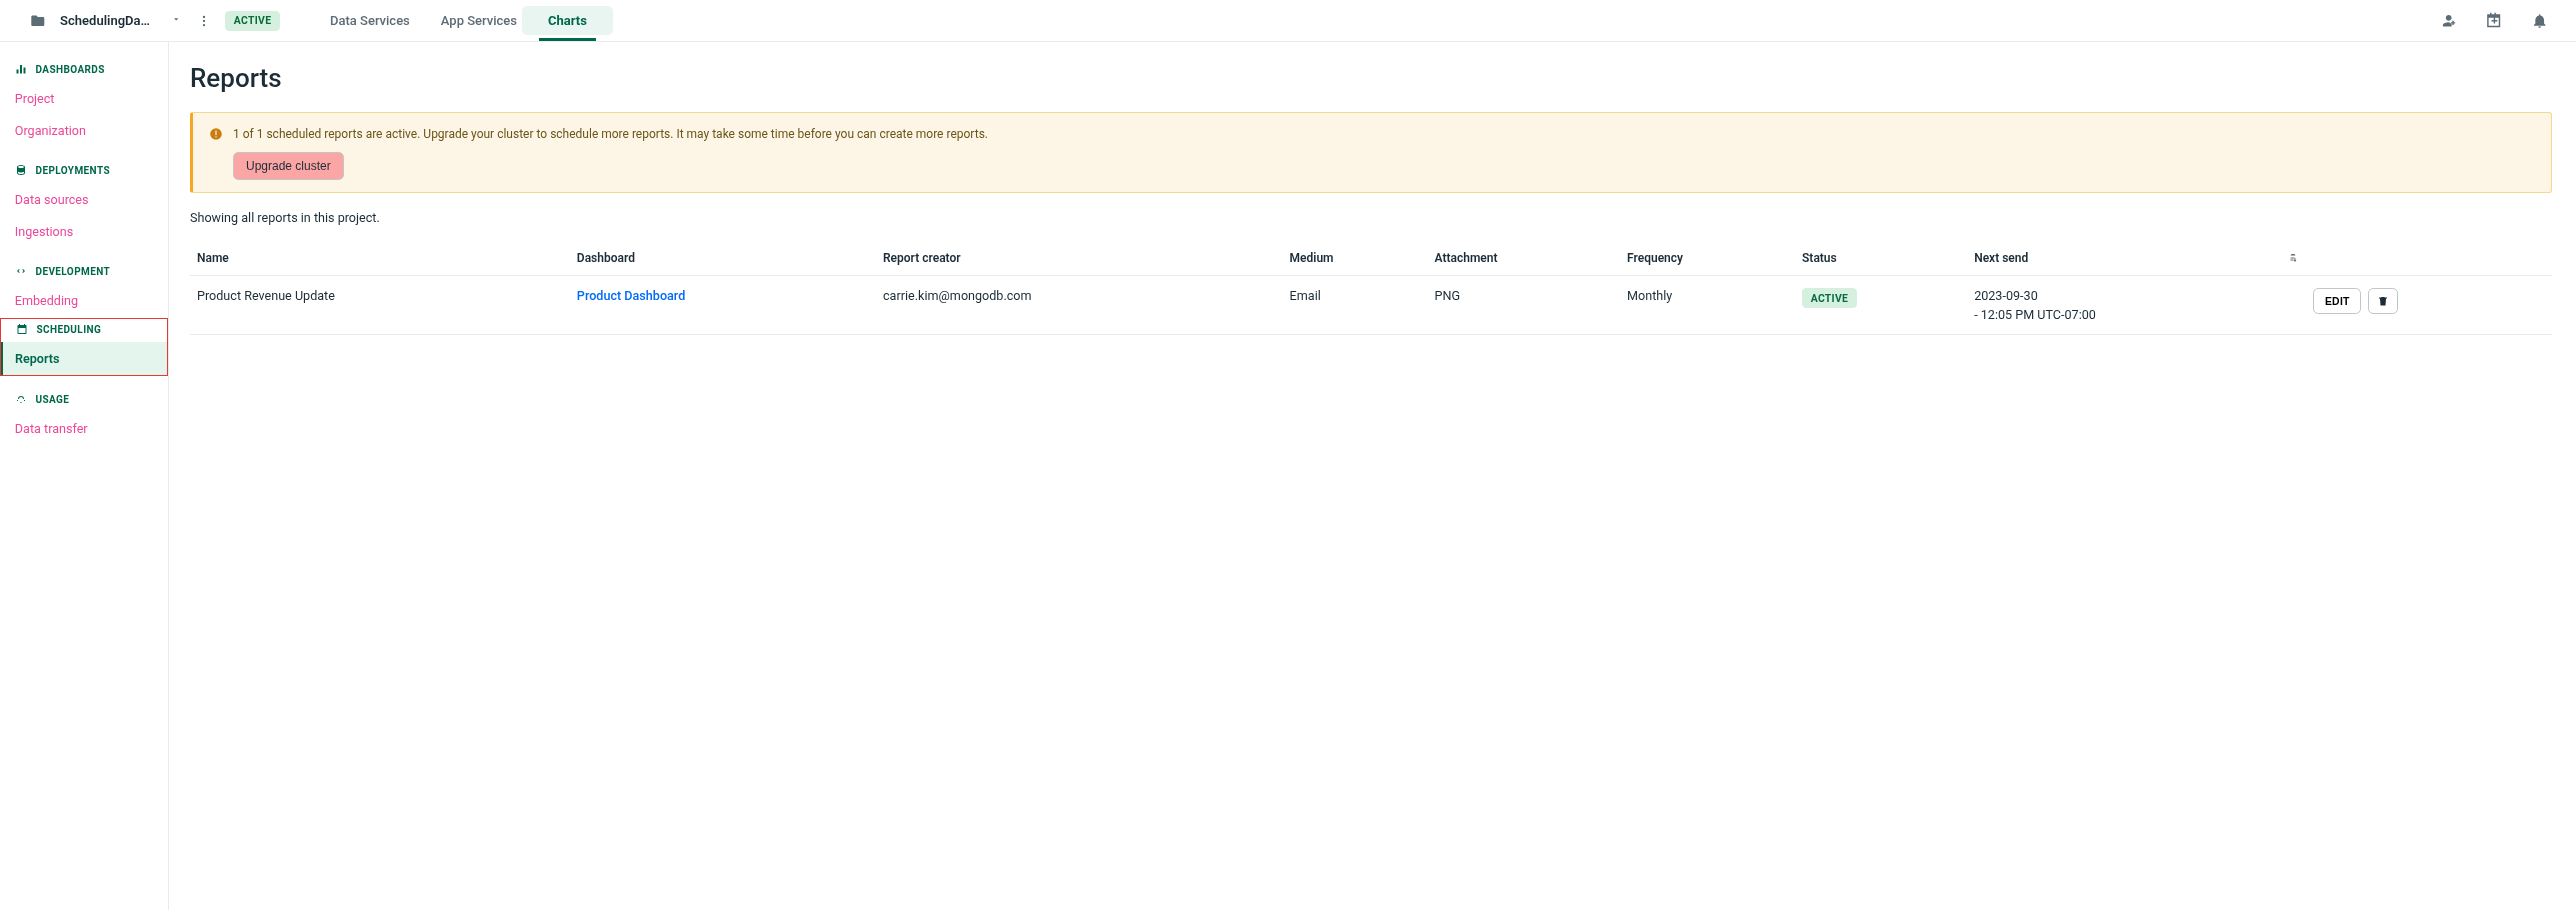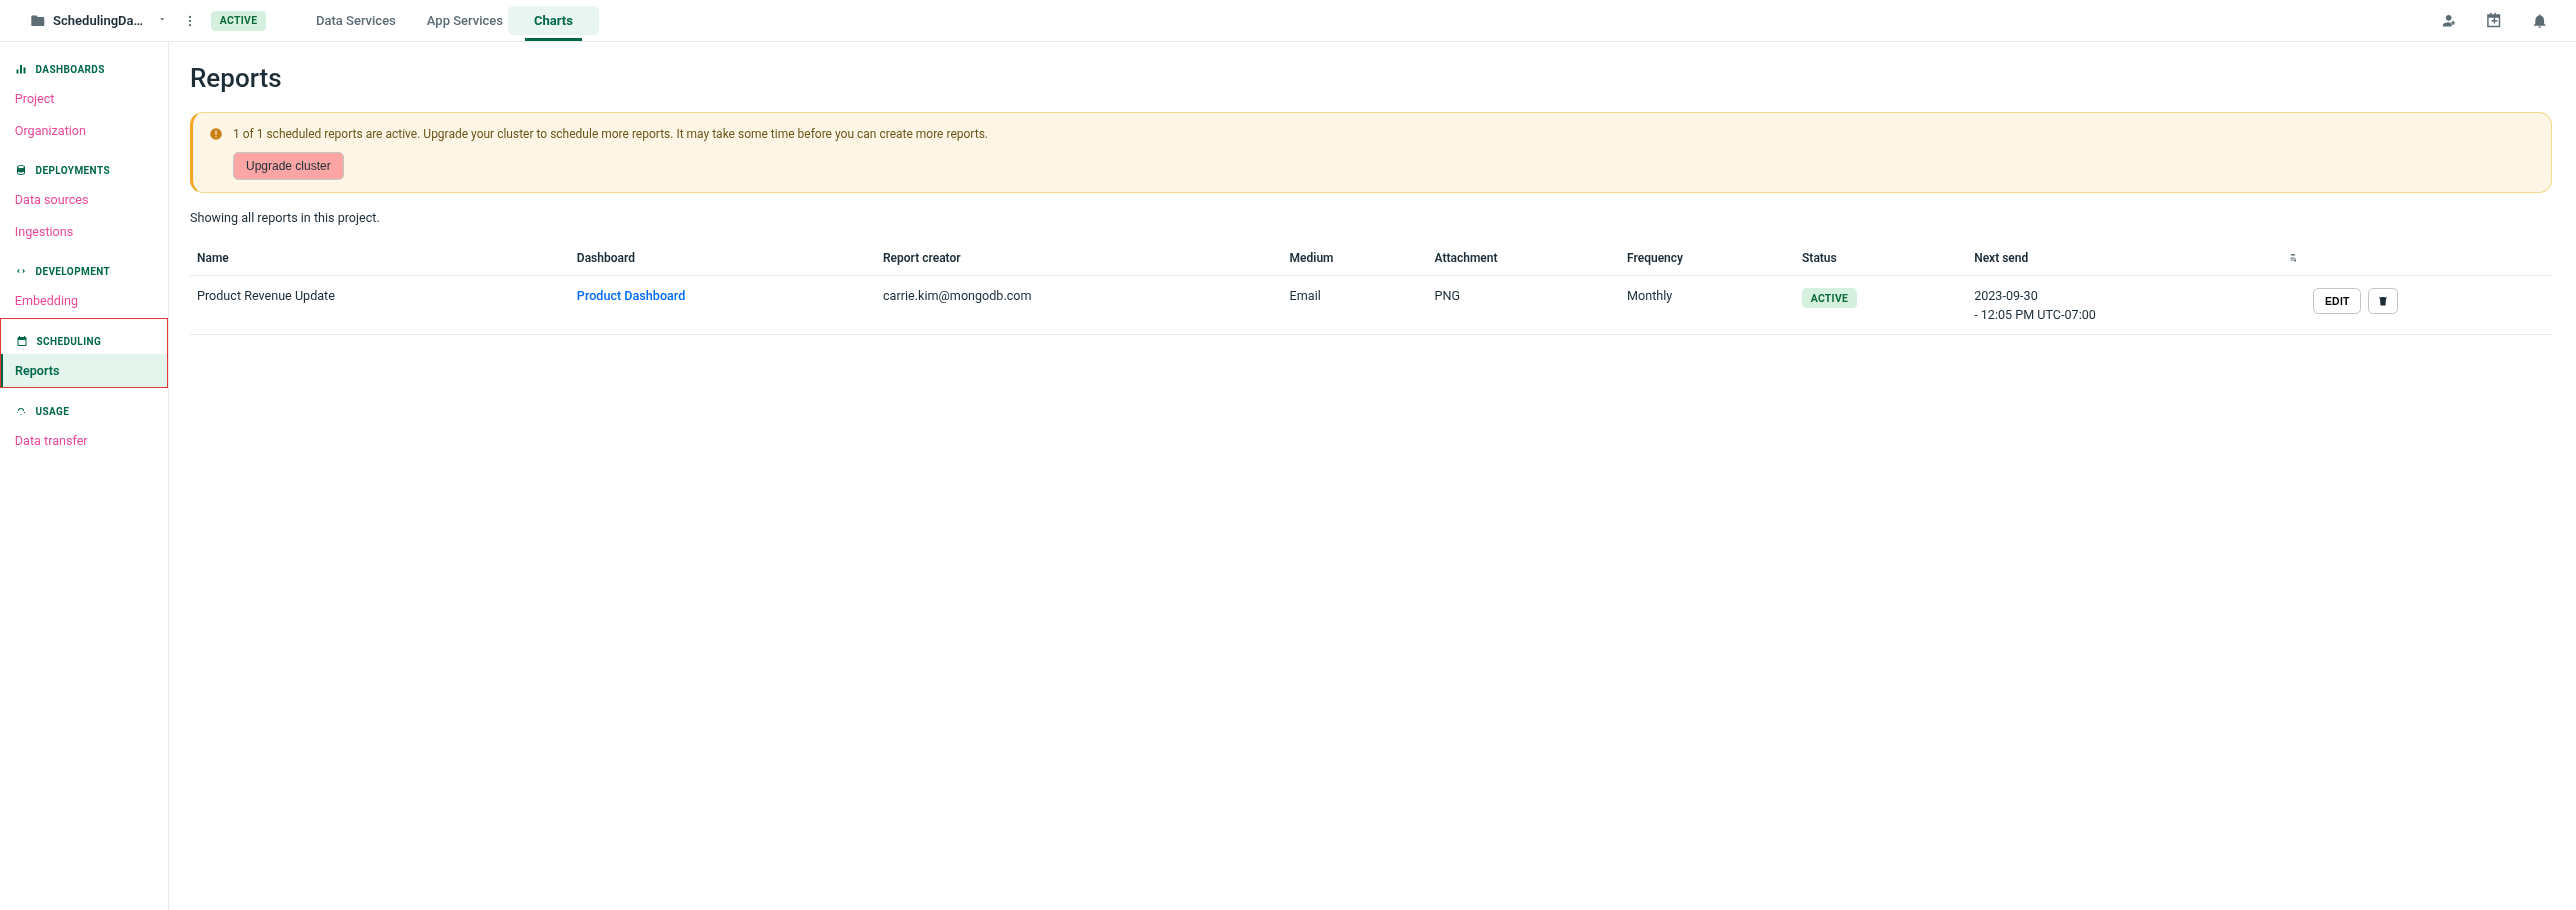--- a/index.html
+++ b/index.html
@@ -15,21 +15,21 @@
     display: flex;
     align-items: center;
     height: 42px;
     padding: 0 17.4px 0 29.5px;
     border-bottom: 0.9px solid #e8edeb;
     gap: 7px;
   }
   .folder-area {
     display: flex;
     align-items: center;
-    gap: 8px;
+    gap: 15px;
   }
   .folder-icon, .chev-icon, .kebab-icon, .person-icon, .integ-icon, .bell-icon {
     fill: #5c6c75;
   }
   .proj-name {
     font-weight: 600;
     font-size: 13px;
     color: #1c2d38;
     max-width: 96px;
     overflow: hidden;
@@ -128,40 +128,40 @@
   .side-item.active {
     background: #e3f5ed;
     color: #00684a;
     font-weight: 600;
     border-left: 2.6px solid #00684a;
     padding-left: 12px;
   }
   .highlight-box {
     border: 1.7px solid #e53935;
     margin: 1.7px 0;
-    padding-top: 16px;
+    padding-top: 4px;
   }
   .highlight-box .side-section-hdr { margin-top: 0; }
 
   
   .main {
     flex: 1;
     padding: 21px 24px 21px 0;
     margin-left: 21px;
   }
   .page-title {
     font-size: 26px;
     font-weight: 500;
     margin-bottom: 19px;
   }
   .banner {
     border: 0.9px solid #f3d98b;
     border-left: 3.5px solid #f5a623;
     background: #fdf6e7;
-    border-radius: 13px;
+    border-radius: 3px;
     padding: 12px 15.6px;
     display: flex;
     gap: 10.4px;
     align-items: flex-start;
     margin-bottom: 17.4px;
   }
   .banner-icon { fill: #c87e0e; flex-shrink:0; margin-top:1.7px;}
   .banner-body { flex: 1; }
   .banner-text { color: #6b5518; font-size: 12px; line-height: 1.5; }
   .banner-btn {

